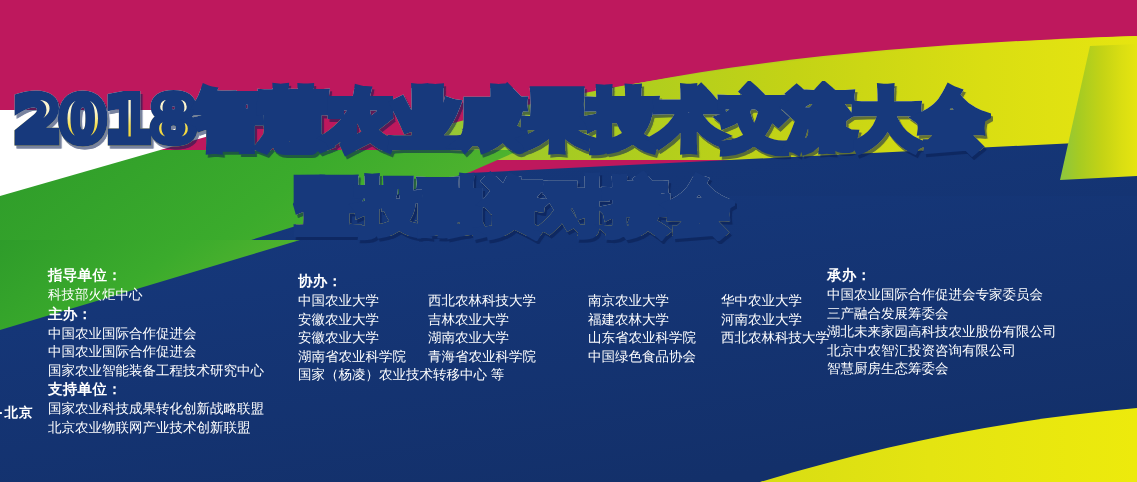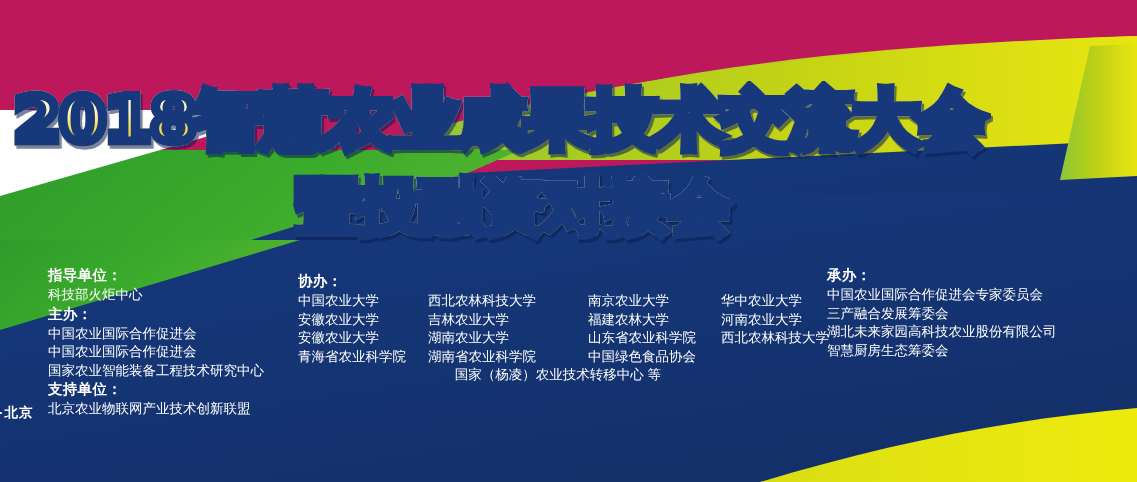--- a/index.html
+++ b/index.html
@@ -77,21 +77,21 @@
   #col-right{left:827px;top:266px;width:290px;}
 
   
   .uni-grid{
     display:grid;
     grid-template-columns:130px 160px 133px auto;
     row-gap:0;
     column-gap:0;
   }
   .uni-grid .ln{font-size:13.5px;line-height:18.5px;}
-  .uni-last{margin-top:0;text-align:center;}
+  .uni-last{margin-top:0;}
 
   #venue{
     position:absolute;left:0;top:404px;width:1137px;
     text-align:left;
     color:#ffffff;
     font-size:13.5px;
     font-weight:bold;
     letter-spacing:1px;
   }
   
@@ -151,20 +151,21 @@
   <div class="col" id="col-left">
     <div class="hdr">指导单位：</div>
     <div class="ln">科技部火炬中心</div>
 
     <div class="hdr">主办：</div>
     <div class="ln">中国农业国际合作促进会</div>
     <div class="ln">中国农业国际合作促进会</div>
     <div class="ln">国家农业智能装备工程技术研究中心</div>
 
     <div class="hdr">支持单位：</div>
+    <div class="ln">国家农业科技成果转化创新战略联盟</div>
     <div class="ln">北京农业物联网产业技术创新联盟</div>
   </div>
 
   <div class="col" id="col-mid">
     <div class="hdr">协办：</div>
 
     <div class="uni-grid">
       <div class="ln">中国农业大学</div>
       <div class="ln">西北农林科技大学</div>
       <div class="ln">南京农业大学</div>
@@ -173,33 +174,34 @@
       <div class="ln">安徽农业大学</div>
       <div class="ln">吉林农业大学</div>
       <div class="ln">福建农林大学</div>
 
       <div class="ln">河南农业大学</div>
       <div class="ln">安徽农业大学</div>
       <div class="ln">湖南农业大学</div>
       <div class="ln">山东省农业科学院</div>
 
       <div class="ln">西北农林科技大学</div>
+      <div class="ln">湖南省农业科学院</div>
       <div class="ln">青海省农业科学院</div>
-      <div class="ln">湖南省农业科学院</div>
       <div class="ln">中国绿色食品协会</div>
     </div>
 
     <div class="ln uni-last">国家（杨凌）农业技术转移中心 等</div>
   </div>
 
   <div class="col" id="col-right">
     <div class="hdr">承办：</div>
     <div class="ln">中国农业国际合作促进会专家委员会</div>
     <div class="ln">三产融合发展筹委会</div>
     <div class="ln">湖北未来家园高科技农业股份有限公司</div>
+    <div class="ln">北京中农智汇投资咨询有限公司</div>
     <div class="ln">智慧厨房生态筹委会</div>
   </div>
 
   <div id="venue">
     <span class="v-inner">中国·北京</span>
   </div>
 
 </div>
 
 </body></html>

